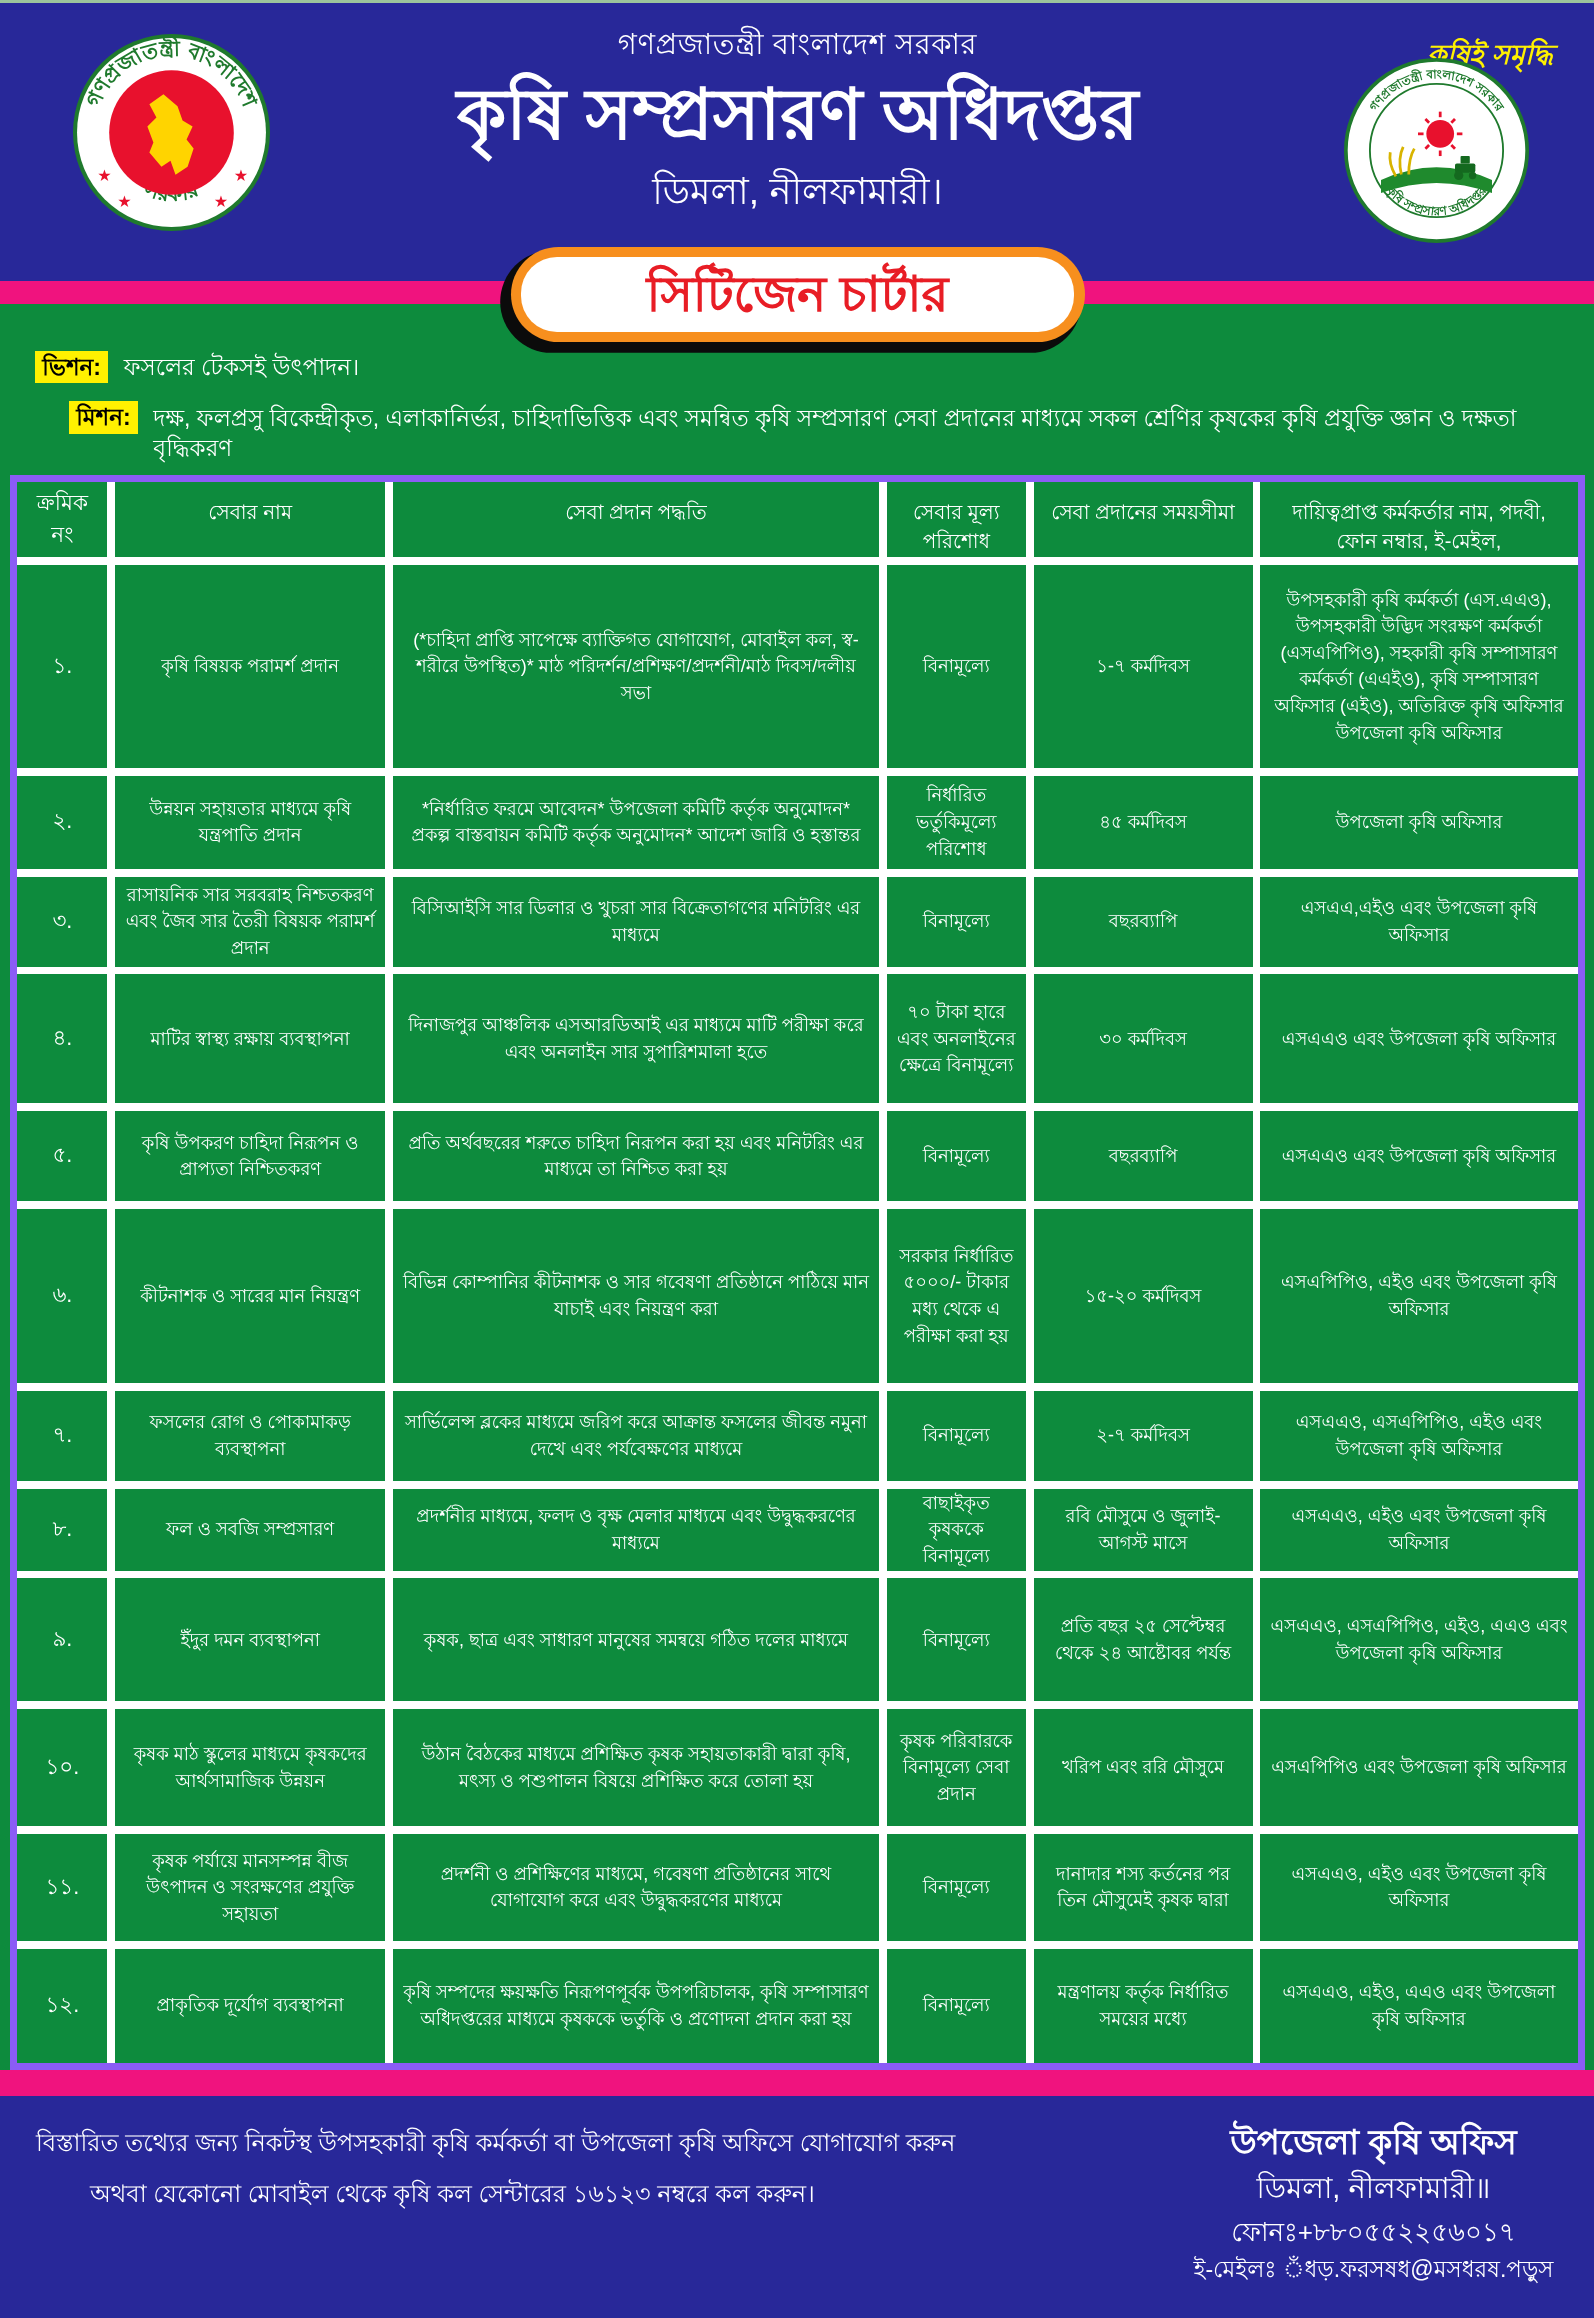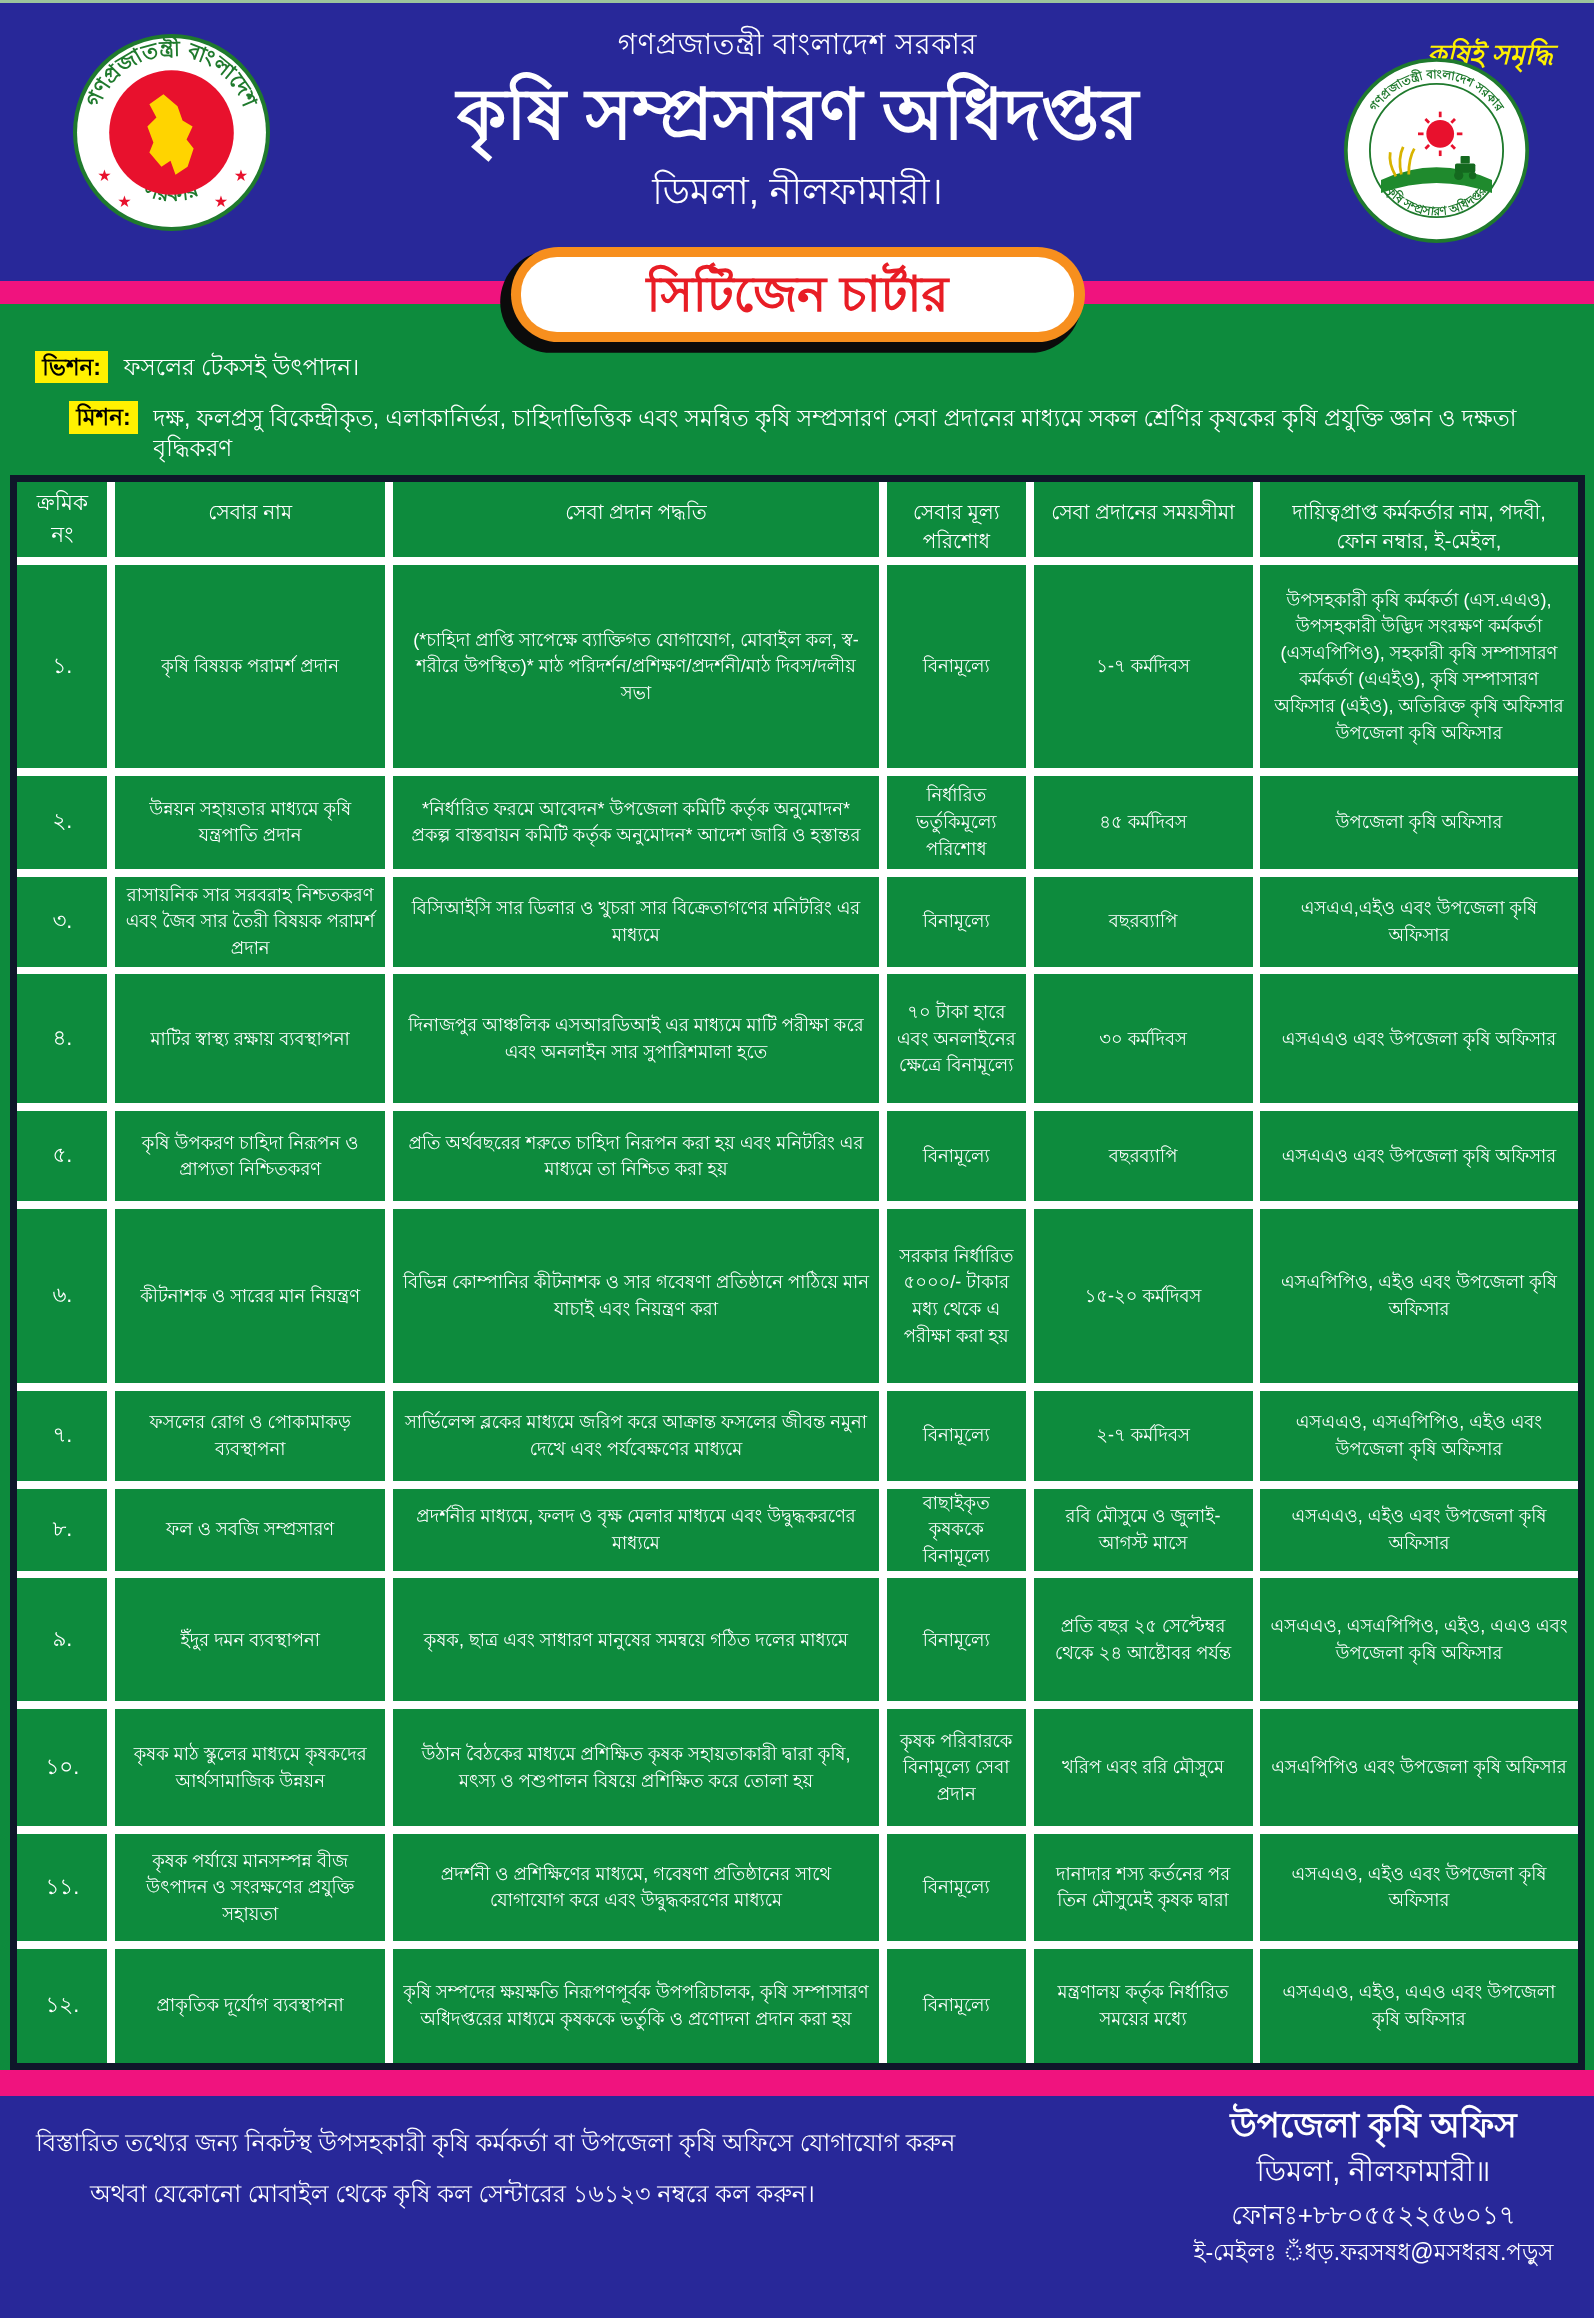--- a/index.html
+++ b/index.html
@@ -49,42 +49,42 @@
   .vm-row{display:flex;align-items:flex-start;gap:15.6px;}
   .vm-label{
     flex:none;background:var(--yellow);color:#000;font-weight:bold;
     font-size:23px;padding:1.8px 7.2px;line-height:1.25;
   }
   .vm-text{font-size:23px;line-height:1.3;padding-top:2.4px;}
   .mission-row{margin-top:18px;margin-left:34px;}
   .mission-line2{margin-top:13px;font-size:21.5px;}
   
   .table-wrap{
-    flex:none;margin:0 10.2px;background:#0f172a;padding:7.2px;
+    flex:none;margin:0 10.2px;background:#8b5cf6;padding:7.2px;
   }
   .grid{
     display:grid;gap:7.8px;background:#fff;
     grid-template-columns:90px 270px 486px 139px 219px 1fr;
   }
   .cell{
     background:var(--green);color:#fff;display:flex;align-items:center;
     justify-content:center;text-align:center;padding:6px 9.6px;
     font-size:18px;line-height:1.48;overflow:hidden;
   }
   .cell.head{font-size:20px;align-items:flex-start;padding-top:15.6px;}
   .cell.head.c0{align-items:center;padding-top:6px;}
   .cell.c0{font-size:21.5px;}
   
   .footer{
     position:relative;flex:1;background:var(--blue);color:#fff;
   }
   .footer-notes{position:absolute;top:31px;left:36px;width:1053px;font-size:24px;line-height:1.3;}
   .footer-note2{margin-top:20.3px;padding-left:54px;}
   .footer-office{
-    position:absolute;top:7px;right:24px;width:395px;text-align:center;line-height:1.35;
+    position:absolute;top:24px;right:24px;width:395px;text-align:center;line-height:1.35;
   }
   .office-name{font-size:34px;font-weight:bold;}
   .office-loc{font-size:29px;margin-top:3.6px;}
   .office-phone{font-size:26px;margin-top:6px;}
   .office-email{font-size:23px;margin-top:4.8px;}
   svg text{font-family:"Liberation Sans","DejaVu Sans",sans-serif;}
 </style>
 </head>
 <body>
 

